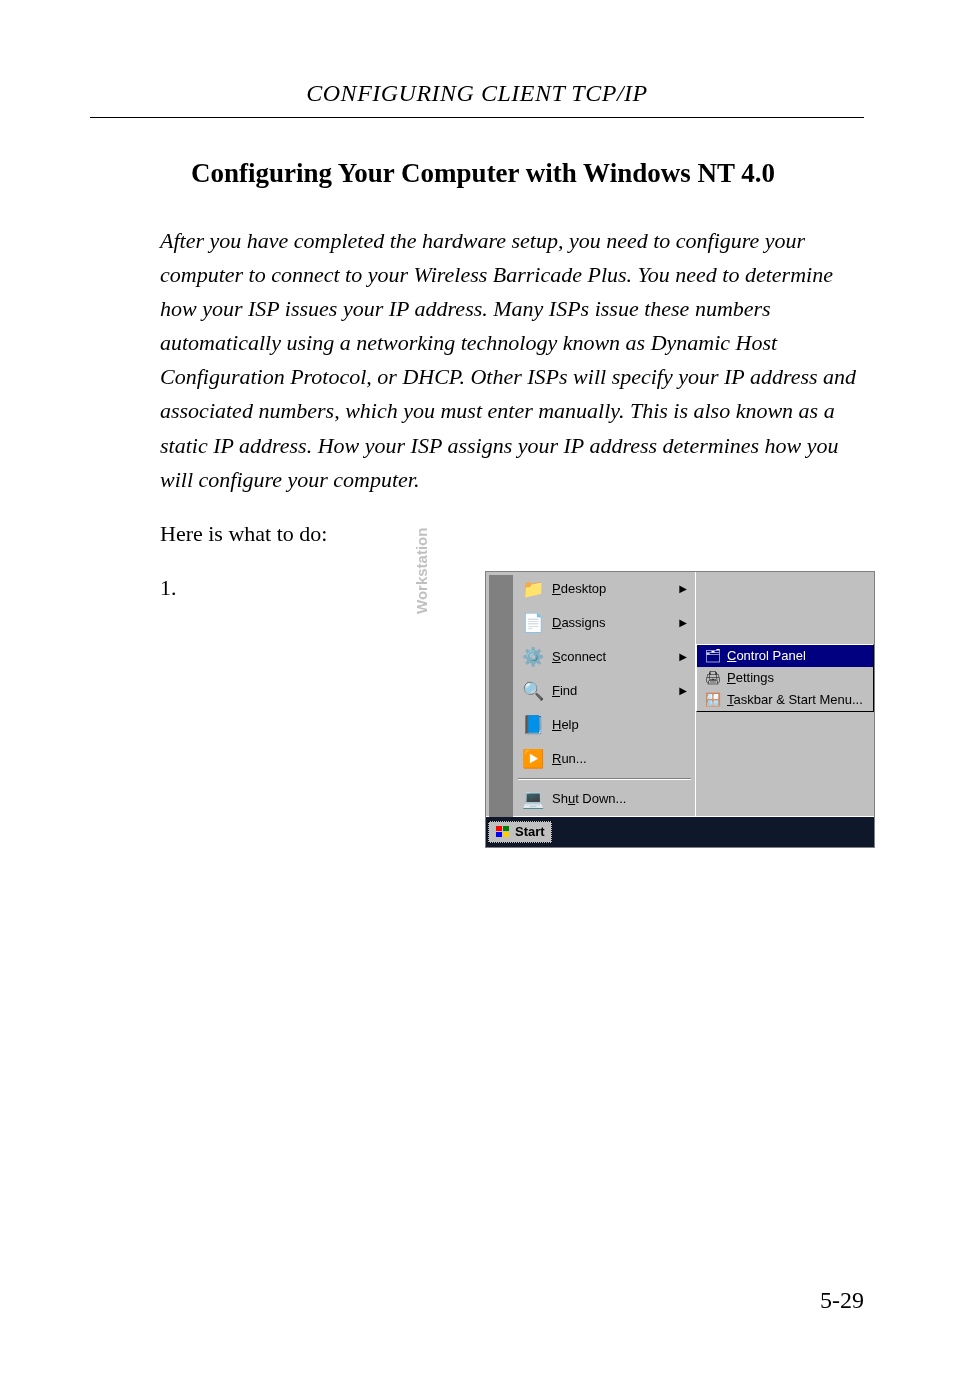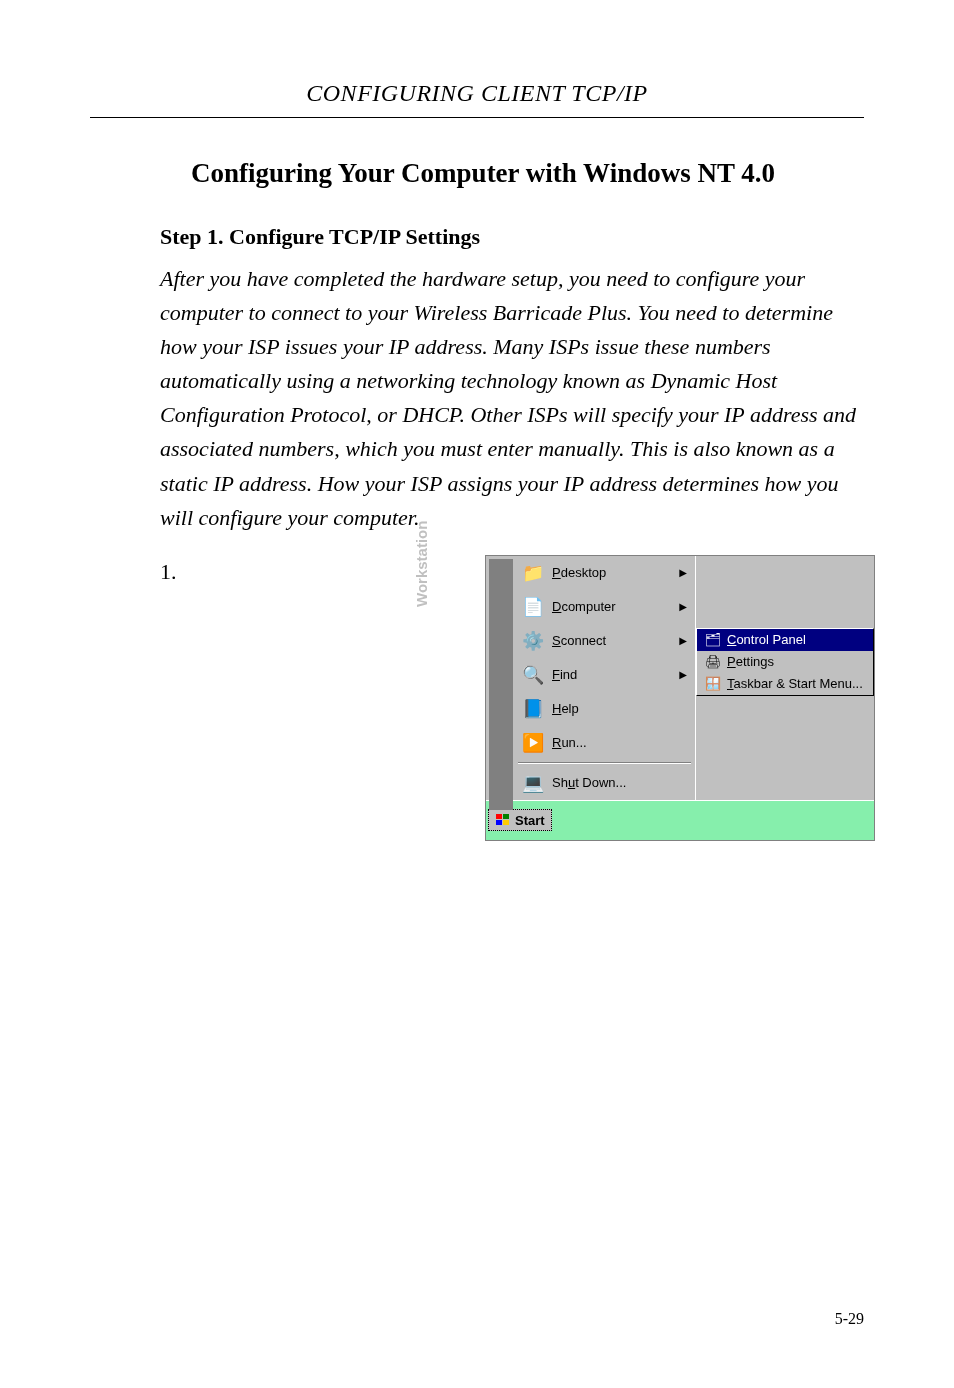--- a/index.html
+++ b/index.html
@@ -176,23 +176,23 @@
       display: flex;
       align-items: center;
       justify-content: center;
       font-size: 13px;
       margin-right: 4px;
     }
     .sub-label .under {
       text-decoration: underline;
     }
     .taskbar {
-      background: #86efac;
+      background: #0f172a;
       border-top: 1px solid #fff;
-      height: 40px;
+      height: 31px;
       display: flex;
       align-items: center;
       padding: 2px;
     }
     .start-btn {
       display: inline-flex;
       align-items: center;
       height: 22px;
       padding: 0 6px;
       border: 1px dotted #000;
@@ -211,43 +211,43 @@
       position: absolute;
       width: 6px;
       height: 5px;
     }
     .f-r { background: #ff0000; left: 1px; top: 1px; }
     .f-g { background: #008000; left: 8px; top: 1px; }
     .f-b { background: #0000ff; left: 1px; top: 7px; }
     .f-y { background: #ffcc00; left: 8px; top: 7px; }
     .page-number {
       position: absolute;
-      bottom: 60px;
+      bottom: 74px;
       right: 90px;
-      font-size: 16px;
+      font-size: 24px;
     }
   </style>
 </head>
 <body>
 
 <div class="header-text">
   <span>CONFIGURING CLIENT TCP/IP</span>
 </div>
 <hr class="header-rule">
 
 <h2 class="section-title">
   <span>Configuring Your Computer with Windows NT 4.0</span>
 </h2>
 
 <div class="content-block">
-  <div class="step-title">
-    <span>Step 1. Configure TCP/IP Settings</span>
-  </div>
   <p class="body-text">
     <span>After you have completed the hardware setup, you need to configure your computer to connect to your Wireless Barricade Plus. You need to determine how your ISP issues your IP address. Many ISPs issue these numbers automatically using a networking technology known as Dynamic Host Configuration Protocol, or DHCP. Other ISPs will specify your IP address and associated numbers, which you must enter manually. This is also known as a static IP address. How your ISP assigns your IP address determines how you will configure your computer.</span>
+  </p>
+  <p class="followup">
+    <span>Here is what to do:</span>
   </p>
 
   <div class="row-with-image">
     <div class="list-col">
       <div class="numbered-item">
         <div class="num">1.</div>
       </div>
     </div>
 
     <div class="image-col">
@@ -259,21 +259,21 @@
         </div>
 
         <div class="menu-list">
           <div class="menu-item">
             <div class="menu-icon">📁</div>
             <div class="menu-label"><span class="under">P</span><span>desktop</span></div>
             <div class="menu-arrow">▶</div>
           </div>
           <div class="menu-item">
             <div class="menu-icon">📄</div>
-            <div class="menu-label"><span class="under">D</span><span>computer</span></div>
+            <div class="menu-label"><span class="under">D</span><span>assigns</span></div>
             <div class="menu-arrow">▶</div>
           </div>
           <div class="menu-item">
             <div class="menu-icon">⚙️</div>
             <div class="menu-label"><span class="under">S</span><span>connect</span></div>
             <div class="menu-arrow">▶</div>
           </div>
           <div class="menu-item">
             <div class="menu-icon">🔍</div>
             <div class="menu-label"><span class="under">F</span><span>ind</span></div>

